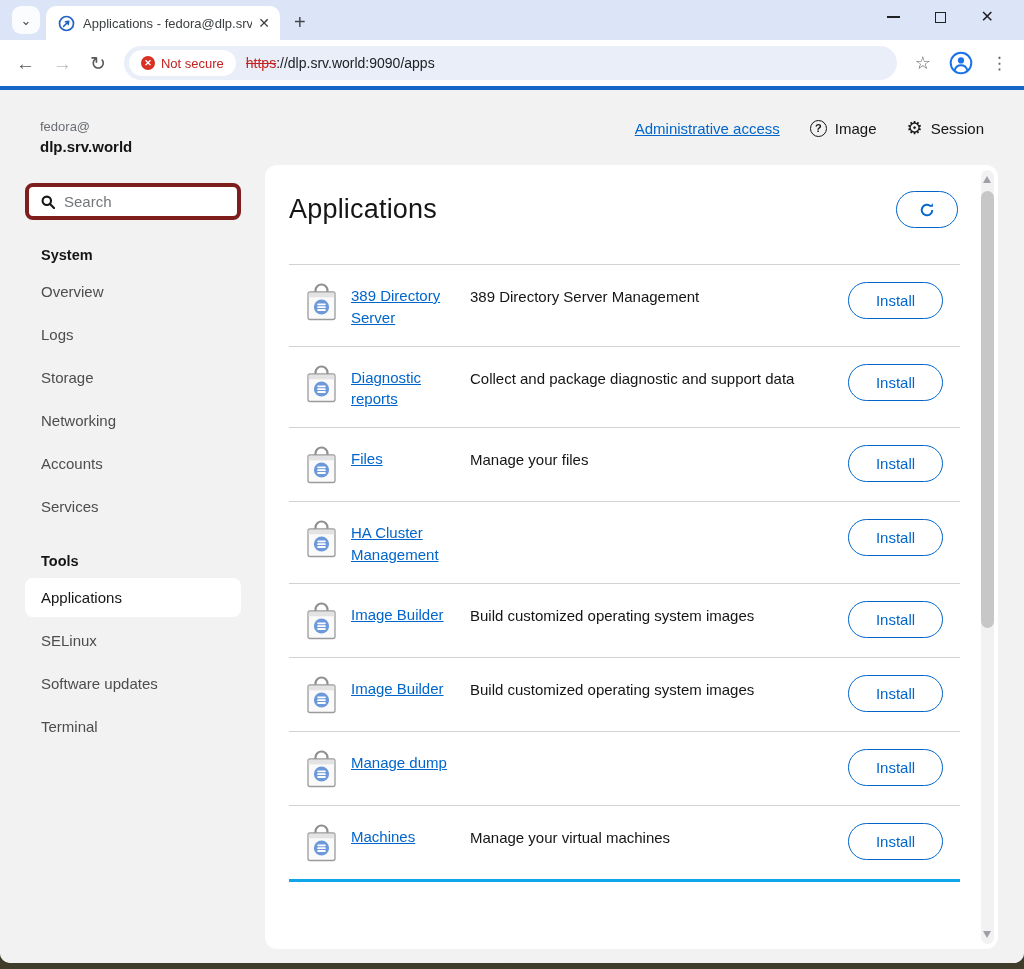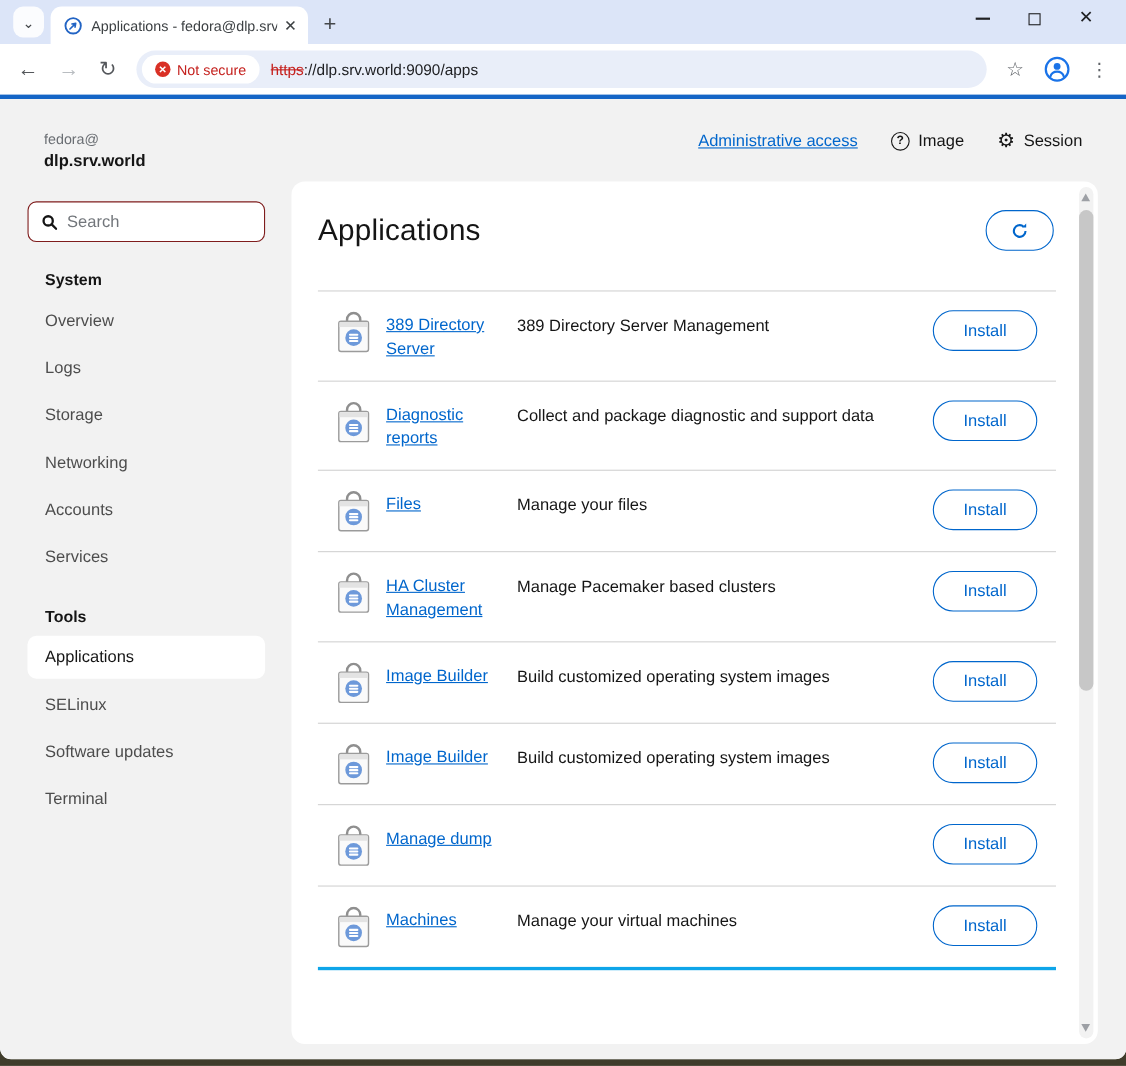--- a/index.html
+++ b/index.html
@@ -42,21 +42,21 @@
   .hdr-right { display:flex; align-items:center; gap:30px; font-size:15px; }
   .admin-link { color:#0066cc; }
   .hdr-item { display:flex; align-items:center; gap:8px; color:#151515; }
   .q-icon { width:17px; height:17px; border:1.8px solid #151515; border-radius:50%; font-size:11px; font-weight:bold; display:flex; align-items:center; justify-content:center; color:#151515; }
   .gear-icon { font-size:18px; line-height:1; color:#151515; }
 
   .page-body { flex:1; display:flex; min-height:0; padding-bottom:14px; }
 
   
   .sidebar { width:265px; flex-shrink:0; padding:18px 24px 0 25px; }
-  .searchbox { height:37px; background:#fff; border:1px solid #7f1d1d; border-radius:8px; display:flex; align-items:center; padding:0 12px; gap:9px; }
+  .searchbox { height:37px; background:#fff; border:4px solid #7f1d1d; border-radius:8px; display:flex; align-items:center; padding:0 12px; gap:9px; }
   .search-ph { color:#72767b; font-size:15px; }
   .nav-sec-title { font-weight:bold; font-size:14.5px; color:#151515; margin:27px 0 9px 0; padding-left:16px; }
   .nav-item { padding:11px 16px; font-size:15px; color:#4d4d4d; border-radius:8px; margin-bottom:4px; }
   .nav-item.active { background:#fff; color:#151515; }
 
   
   .main-area { flex:1; min-width:0; margin-right:26px; position:relative; }
   .card { background:#fff; border-radius:12px; height:100%; position:relative; overflow:hidden; padding-left:24px; }
   .card-top { display:flex; justify-content:space-between; align-items:center; padding:26px 40px 0 0; margin-bottom:36px; }
   .page-title { font-size:27px; font-weight:400; color:#151515; letter-spacing:.2px; }
@@ -228,21 +228,20 @@
     <svg class="app-icon" width="33" height="38" viewBox="0 0 33 38">
       <path d="M10.5 10 V7.5 a6 6 0 0 1 12 0 V10" fill="none" stroke="#8f8f8f" stroke-width="2.2"></path>
       <rect x="3" y="9" width="27" height="27.5" rx="2" fill="#fafafa" stroke="#9b9b9b" stroke-width="1.3"></rect>
       <rect x="3.7" y="9.7" width="25.6" height="4.6" fill="#e3e3e3"></rect>
       <circle cx="16.5" cy="24" r="7.6" fill="#6d99da"></circle>
       <rect x="12.2" y="20.4" width="8.6" height="1.9" rx="0.95" fill="#ffffff"></rect>
       <rect x="12.2" y="23.2" width="8.6" height="1.9" rx="0.95" fill="#ffffff"></rect>
       <rect x="12.2" y="26" width="8.6" height="1.9" rx="0.95" fill="#ffffff"></rect>
     </svg>
     <div class="app-name"><a href="#">HA Cluster Management</a></div>
-    <div class="app-desc">Manage Pacemaker based clusters</div>
     <button class="pill-btn install-btn">Install</button>
   </div>
                 <div class="app-row">
     <svg class="app-icon" width="33" height="38" viewBox="0 0 33 38">
       <path d="M10.5 10 V7.5 a6 6 0 0 1 12 0 V10" fill="none" stroke="#8f8f8f" stroke-width="2.2"></path>
       <rect x="3" y="9" width="27" height="27.5" rx="2" fill="#fafafa" stroke="#9b9b9b" stroke-width="1.3"></rect>
       <rect x="3.7" y="9.7" width="25.6" height="4.6" fill="#e3e3e3"></rect>
       <circle cx="16.5" cy="24" r="7.6" fill="#6d99da"></circle>
       <rect x="12.2" y="20.4" width="8.6" height="1.9" rx="0.95" fill="#ffffff"></rect>
       <rect x="12.2" y="23.2" width="8.6" height="1.9" rx="0.95" fill="#ffffff"></rect>

